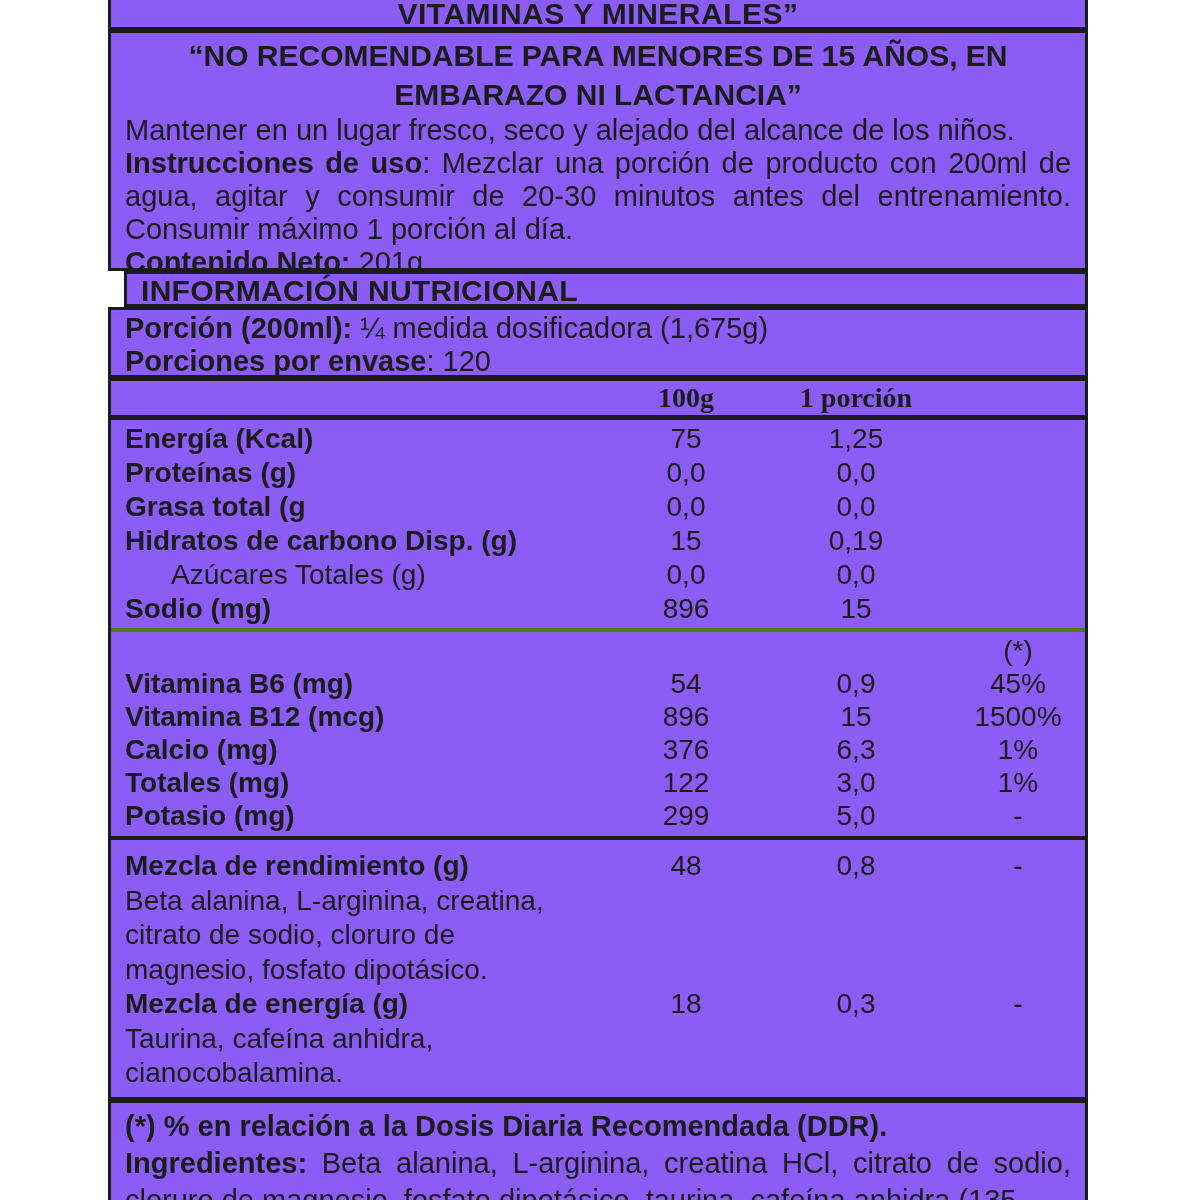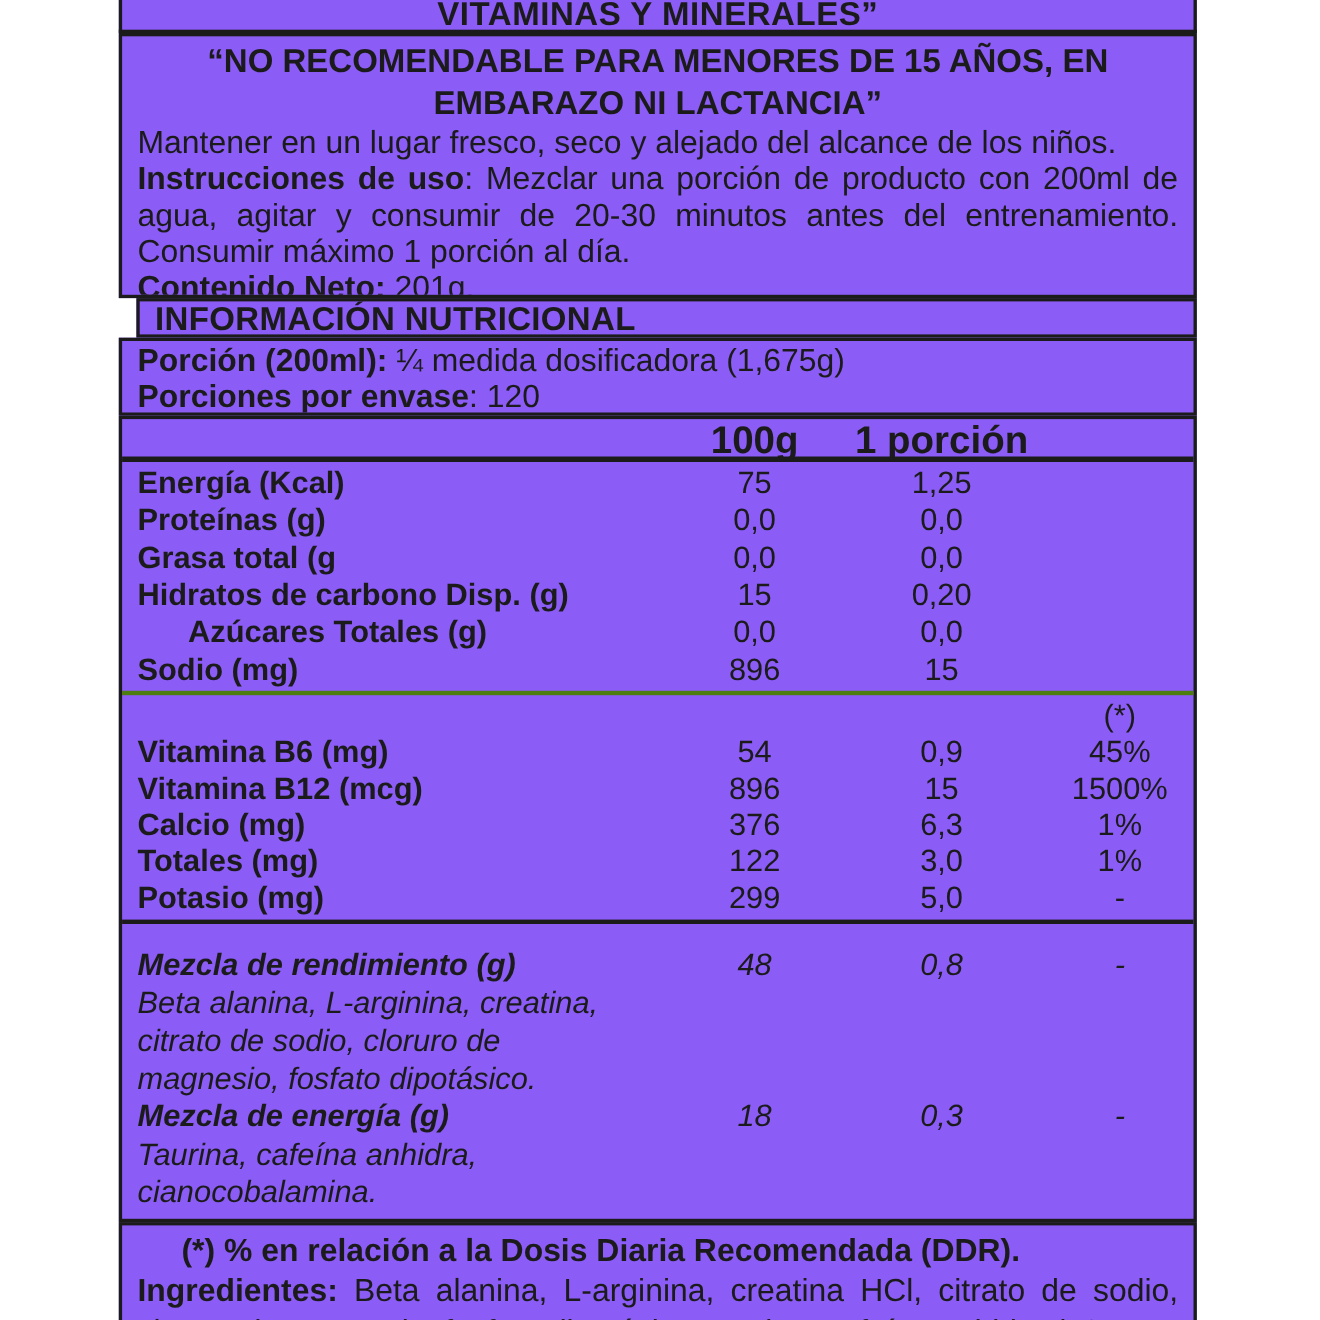--- a/index.html
+++ b/index.html
@@ -27,41 +27,42 @@
   .warn-net { font-size:29px; line-height:33px; }
   .bx-nutinfo {
     height:36px; padding:1px 14px; font-weight:bold; font-size:30px;
     line-height:32px; letter-spacing:0.3px; overflow:hidden;margin-left:16px;
   }
   .bx-serving { height:71px; padding:2px 14px; font-size:29px; line-height:33px; overflow:hidden; }
   .bx-table { padding:0; }
   .thead {
     display:grid; grid-template-columns:1fr 150px 190px 134px;
     align-items:center; height:39px; border-bottom:5px solid #1b1b1b;
-    box-sizing:border-box; font-weight:bold; font-size:35px;
+    box-sizing:border-box; font-weight:bold; font-size:28px;
     padding-left:14px;
+    font-family:Liberation Serif, serif;
   }
   .thead .num { text-align:center; }
   .sect { padding-left:14px; box-sizing:border-box; }
   .sect-main { border-bottom:4px solid #4d7c0f; padding-top:2px; padding-bottom:2px; }
   .sect-vitamins { border-bottom:4px solid #1b1b1b; padding-top:2px; padding-bottom:4px; }
-  .sect-blends { padding-top:20px; padding-bottom:6px;font-style:italic; }
+  .sect-blends { padding-top:9px; padding-bottom:6px; }
   .trow {
     display:grid; grid-template-columns:1fr 150px 190px 134px;
     font-size:28px; line-height:34px;
   }
   .sect-vitamins .trow { line-height:33px; }
   .sect-blends .trow { line-height:34.5px; }
   .trow .name { font-weight:bold; }
   .trow .name.plain { font-weight:normal; }
-  .trow .name.indent { padding-left:46px; font-weight:bold; }
+  .trow .name.indent { padding-left:46px; font-weight:normal; }
   .trow .num { text-align:center; }
   .subline { font-size:28px; line-height:34.5px; font-weight:normal; }
   .bx-footer { height:130px; padding:5px 14px; font-size:29px; line-height:37px; overflow:hidden; }
-  .foot-note { font-weight:bold;margin-left:40px; }
+  .foot-note { font-weight:bold; }
   .foot-ingredients { text-align:justify; }
   b { font-weight:bold; }
 </style>
 </head>
 <body>
 
 <div class="label">
 
   <div class="bx bx-top">
     <span>VITAMINAS Y MINERALES”</span>
@@ -107,21 +108,21 @@
       </div>
       <div class="trow">
         <div class="name">Grasa total (g</div>
         <div class="num">0,0</div>
         <div class="num">0,0</div>
         <div class="num"></div>
       </div>
       <div class="trow">
         <div class="name">Hidratos de carbono Disp. (g)</div>
         <div class="num">15</div>
-        <div class="num">0,20</div>
+        <div class="num">0,19</div>
         <div class="num"></div>
       </div>
       <div class="trow">
         <div class="name indent">Azúcares Totales (g)</div>
         <div class="num">0,0</div>
         <div class="num">0,0</div>
         <div class="num"></div>
       </div>
       <div class="trow">
         <div class="name">Sodio (mg)</div>

